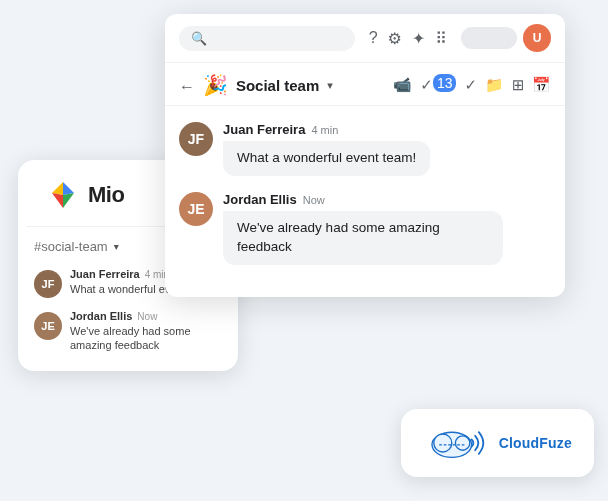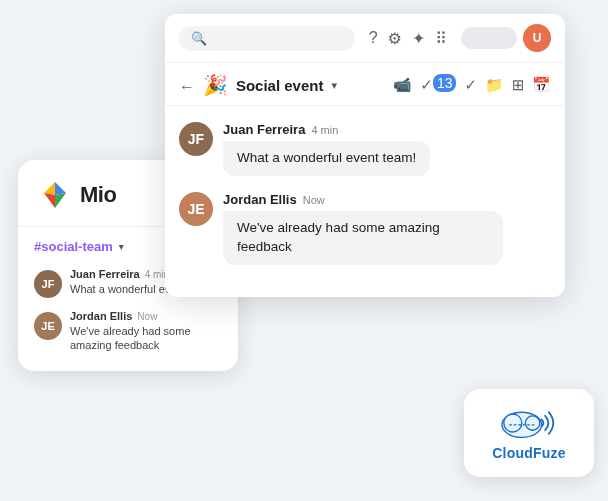--- a/index.html
+++ b/index.html
@@ -23,42 +23,43 @@
       box-shadow: 0 4px 24px rgba(0,0,0,0.13);
       padding: 0 0 12px 0;
       z-index: 1;
     }
     .mio-logo-area {
       display: flex;
       align-items: center;
       padding: 18px 20px 14px 20px;
       border-bottom: 1px solid #f0f0f0;
       gap: 8px;
+      margin-left: 8px;
     }
     .mio-gem {
       width: 34px;
       height: 34px;
       position: relative;
     }
     .mio-brand-name {
       font-size: 22px;
       font-weight: 700;
       color: #222;
       letter-spacing: -0.5px;
     }
     .mio-channel-header {
       display: flex;
       align-items: center;
       gap: 6px;
       padding: 12px 16px 8px 16px;
     }
     .mio-channel-name {
       font-size: 13px;
-      font-weight: 700;
-      color: #8b5cf6;
+      font-weight: 400;
+      color: #737373;
     }
     .chevron-down {
       font-size: 10px;
       color: #555;
     }
     .mio-message {
       display: flex;
       align-items: flex-start;
       gap: 8px;
       padding: 6px 16px;
@@ -287,21 +288,21 @@
     .cloudfuze-badge {
       position: absolute;
       right: 14px;
       bottom: 24px;
       background: #fff;
       border-radius: 16px;
       box-shadow: 0 4px 20px rgba(0,0,0,0.13);
       padding: 16px 22px;
       z-index: 3;
       display: flex;
-      flex-direction: column;
+      flex-direction: row;
       align-items: center;
       gap: 4px;
       min-width: 130px;
     }
     .cloudfuze-logo-svg {
       width: 72px;
       height: 36px;
     }
     .cloudfuze-name {
       font-size: 14px;
@@ -373,21 +374,21 @@
     </div>
     <div class="user-area">
       <div class="user-pill"></div>
       <div class="user-avatar-small">U</div>
     </div>
   </div>
 
   <div class="gchat-channel-bar">
     <span class="back-btn">←</span>
     <span class="channel-emoji">🎉</span>
-    <span class="channel-title">Social event</span>
+    <span class="channel-title">Social team</span>
     <span class="channel-chevron">▾</span>
     <div class="channel-actions">
       <span class="chan-action-icon">📹</span>
       <span class="chan-action-icon">
         ✓<span class="badge-num">13</span>
       </span>
       <span class="chan-action-icon">✓</span>
       <span class="chan-action-icon">📁</span>
       <span class="chan-action-icon">⊞</span>
       <span class="chan-action-icon">📅</span>

